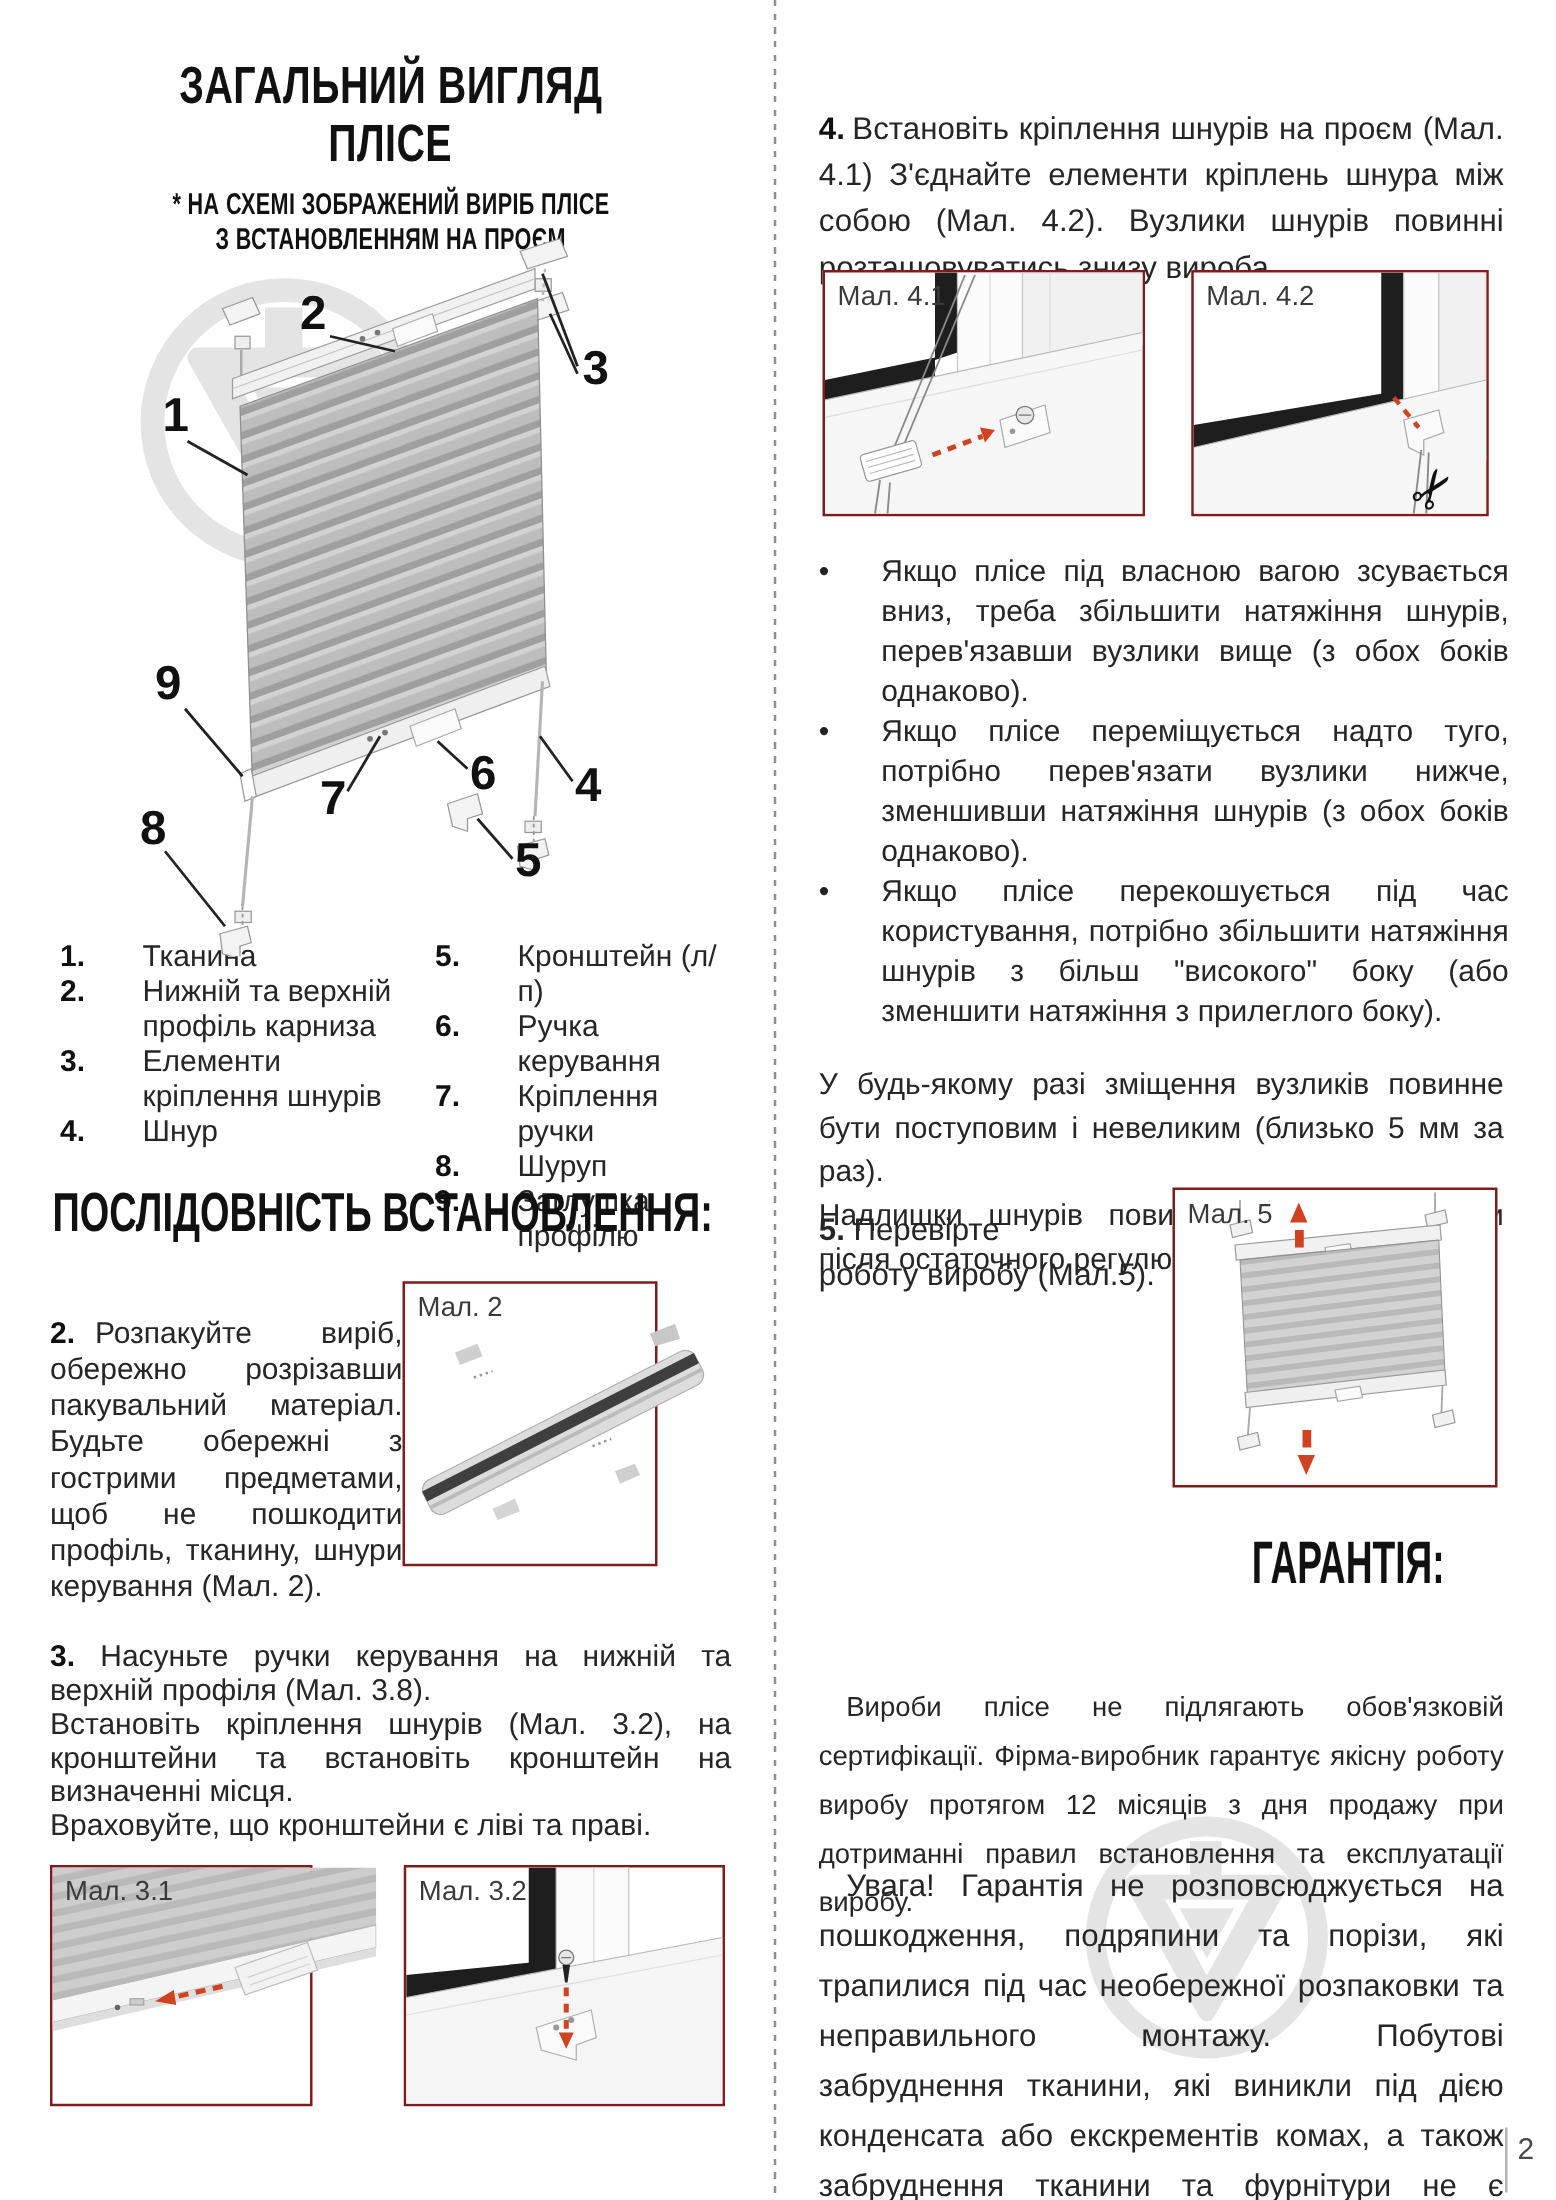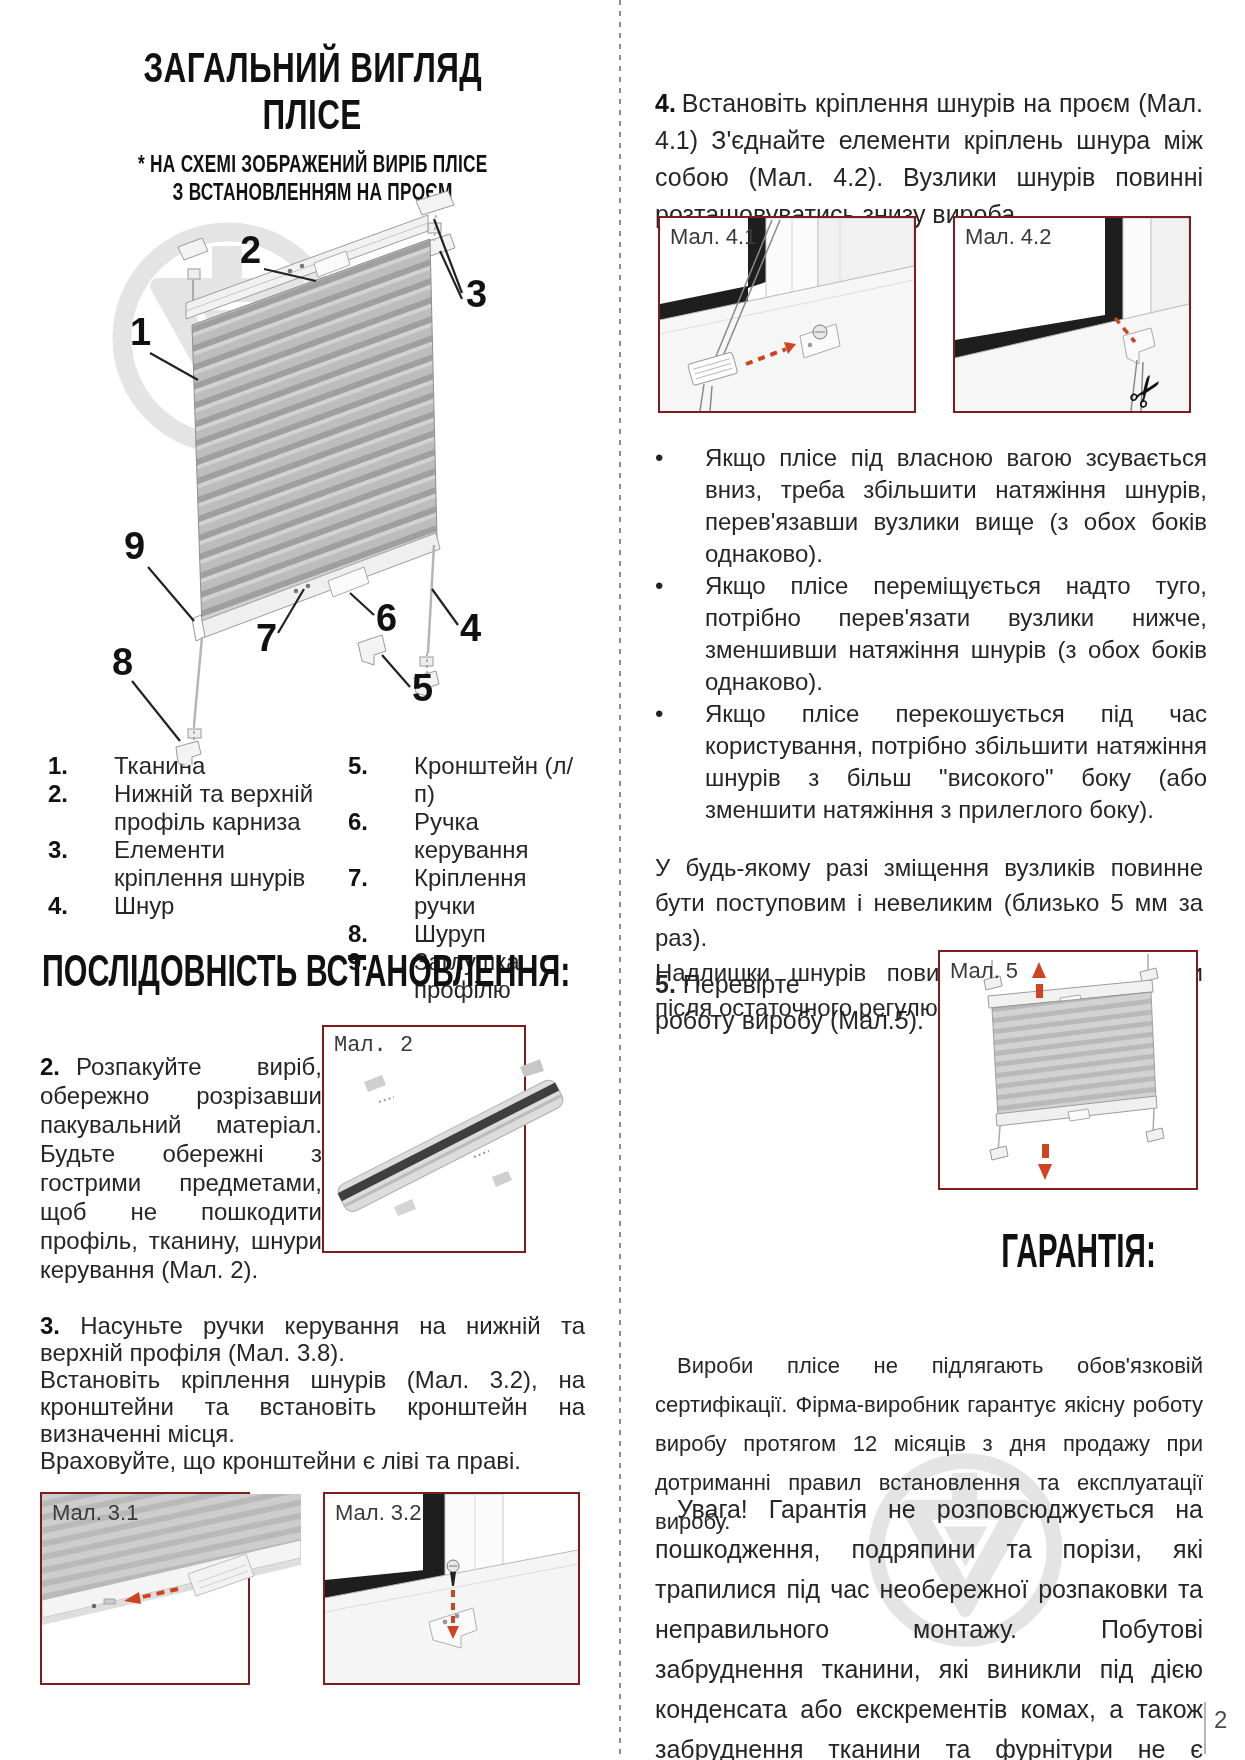--- a/index.html
+++ b/index.html
@@ -202,21 +202,21 @@
         <span>Заглушка профілю</span>
       </div>
   </div>
 
   <div class="abs seq-header">
     <span class="cond">ПОСЛІДОВНІСТЬ ВСТАНОВЛЕННЯ:</span>
   </div>
 
   <p class="abs para step2"><b>2.</b><span>Розпакуйте виріб, обережно розрізавши пакувальний матеріал. Будьте обережні з гострими предметами, щоб не пошкодити профіль, тканину, шнури керування (Мал. 2).</span></p>
 
-  <div class="fig" style="left:322px; top:1025px; width:204px; height:228px;font-family:Liberation Mono, monospace;">
+  <div class="fig" style="left:322px; top:1025px; width:204px; height:228px;">
     <div class="fig-label">Мал. 2</div>
     <svg width="252" height="224" viewBox="0 0 252 224">
       <g transform="rotate(-27 126 118)">
         <rect x="4" y="104" width="244" height="30" rx="9" fill="#dcdcdc" stroke="#b0b0b0"></rect>
         <rect x="4" y="110" width="244" height="9" fill="#3f3f3f"></rect>
         <rect x="4" y="123" width="244" height="3" fill="#bbbbbb"></rect>
       </g>
       <polygon points="40,55 58,48 62,58 44,65" fill="#cfcfcf"></polygon>
       <polygon points="196,40 216,32 220,44 200,50" fill="#c7c7c7"></polygon>
       <polygon points="70,180 88,172 92,182 74,189" fill="#d4d4d4"></polygon>

